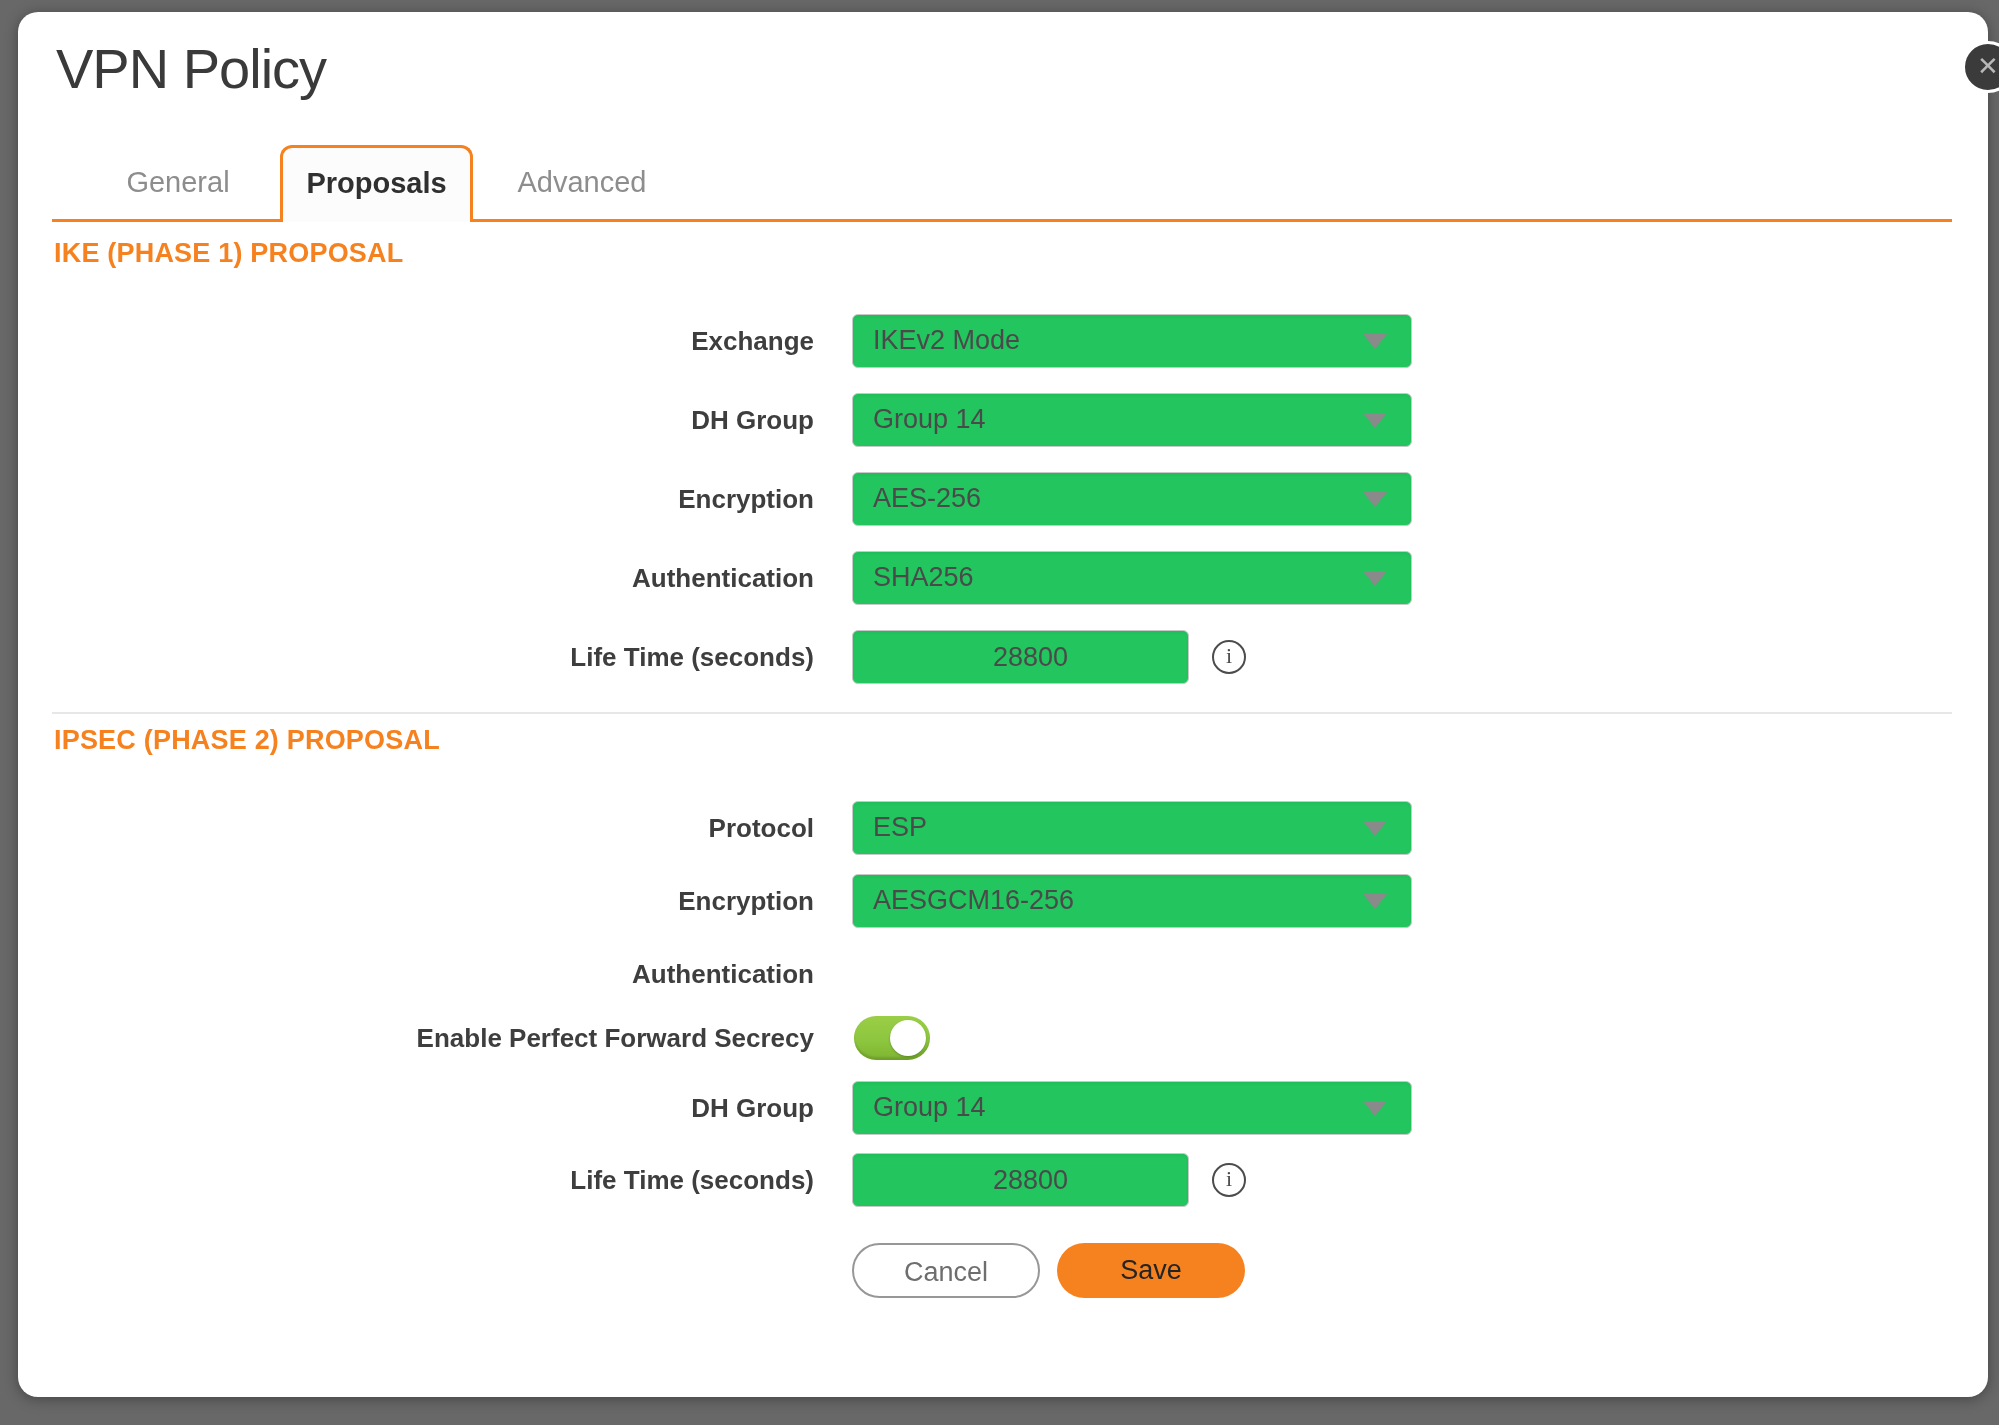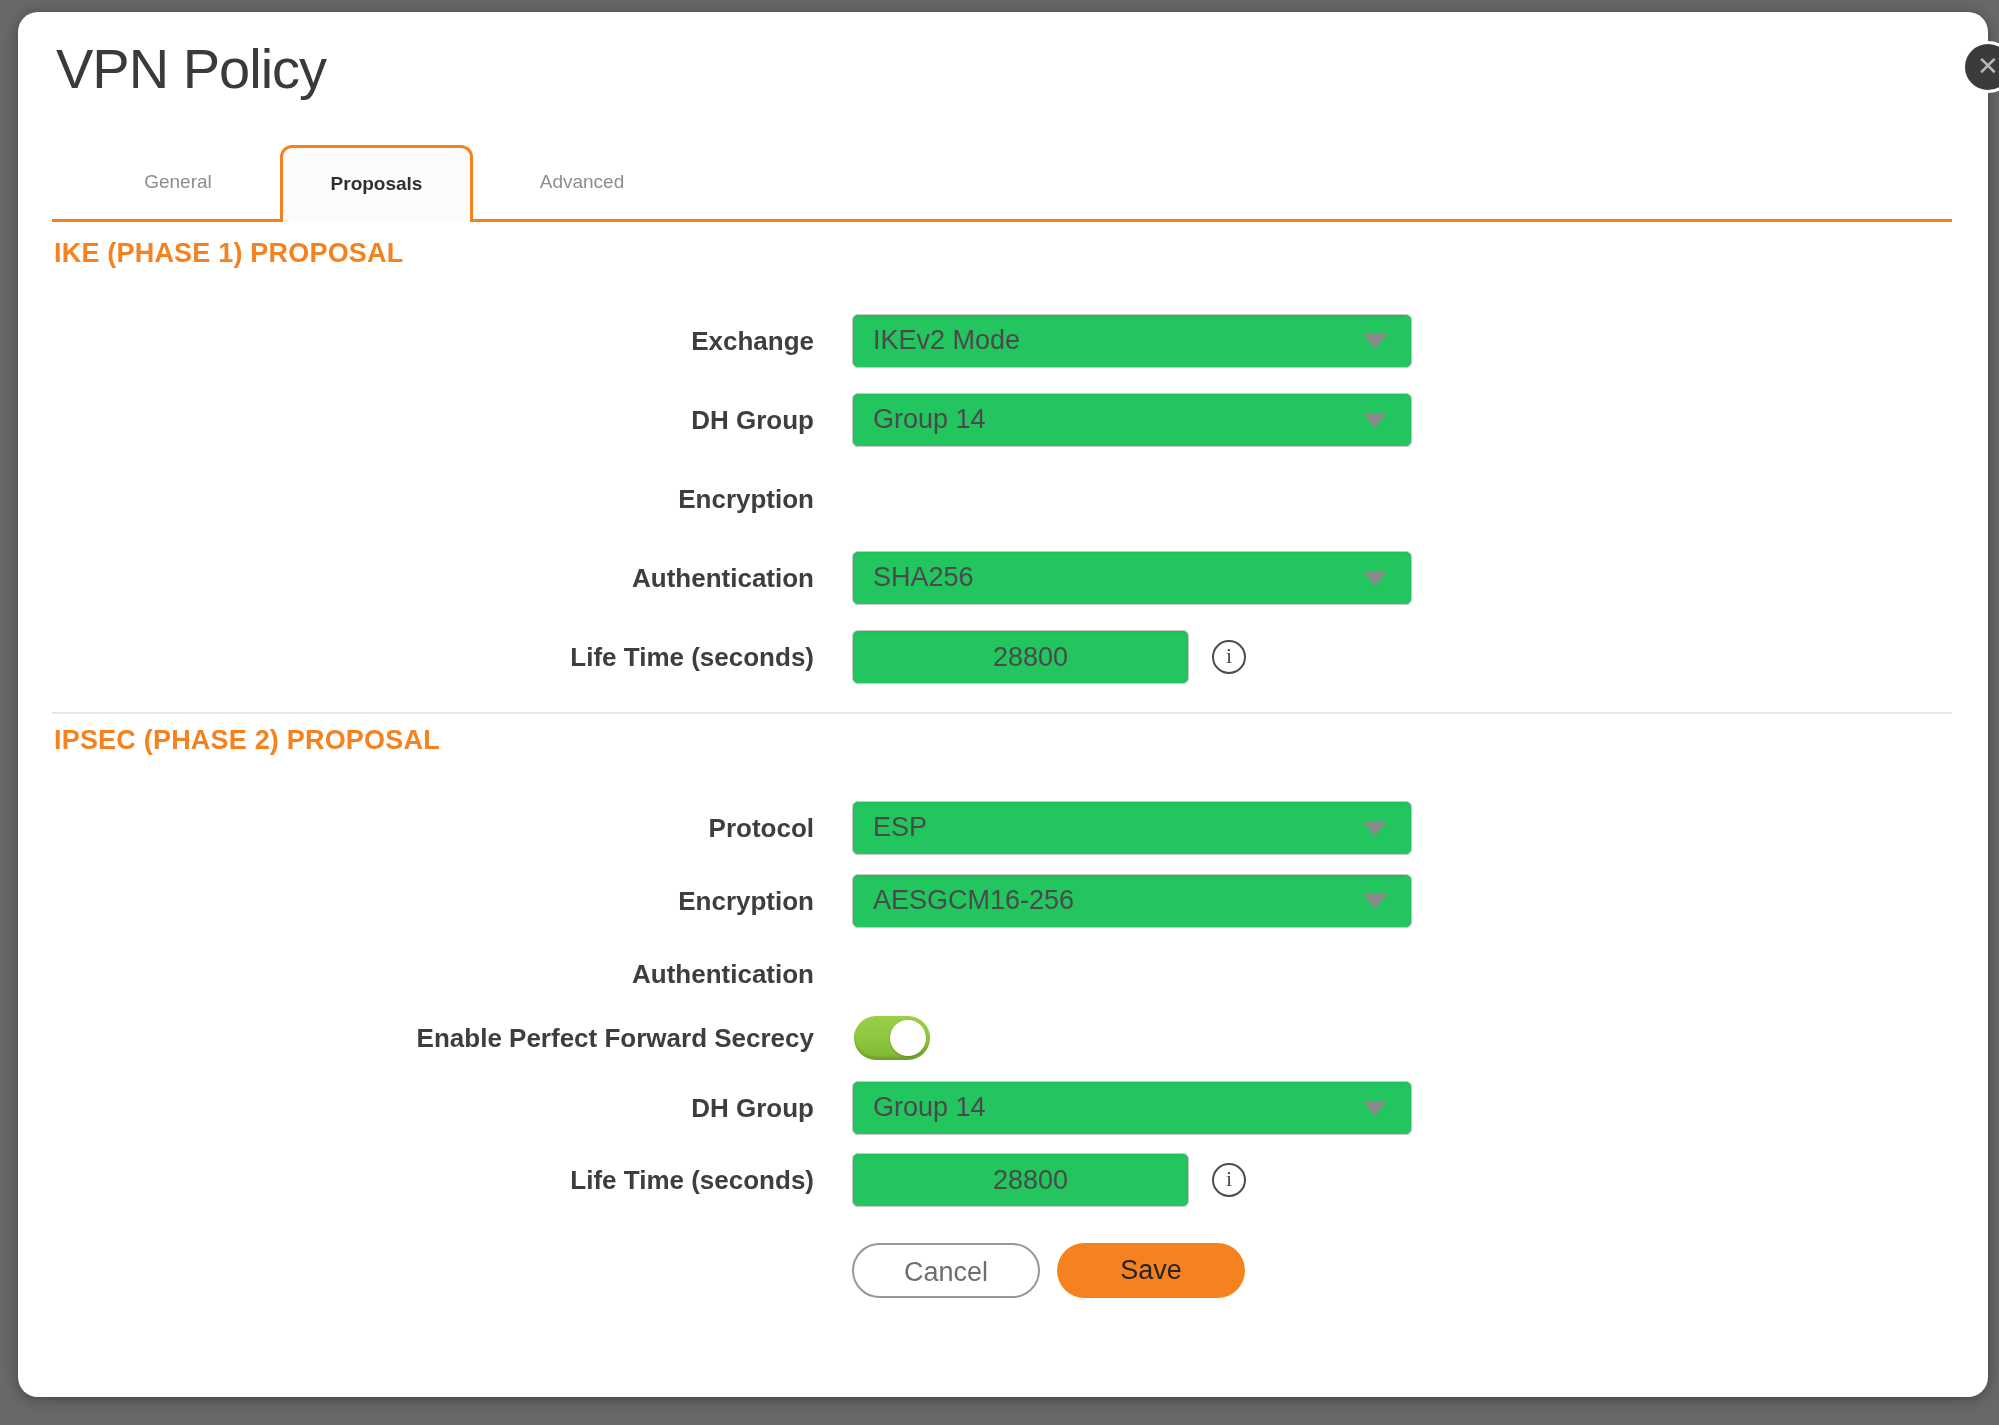--- a/index.html
+++ b/index.html
@@ -23,21 +23,21 @@
     background:#3b3b3b;border:3px solid #ffffff;box-sizing:border-box;
     color:#b7b7b7;font-size:26px;line-height:45px;text-align:center;cursor:pointer;z-index:9;
   }
   
   .tab-underline{
     position:absolute;left:34px;top:207px;width:1900px;height:3px;background:#f6821f;z-index:1;
   }
   .tabs{position:absolute;left:34px;top:133px;height:77px;z-index:2;}
   .tab{
     position:absolute;top:0;height:74px;line-height:74px;text-align:center;
-    font-size:19px;color:#8d8d8d;cursor:pointer;
+    font-size:29px;color:#8d8d8d;cursor:pointer;
   }
   .tab.active{
     height:77px;background:#fcfcfc;color:#303030;font-weight:600;
     border:3px solid #f6821f;border-bottom:none;border-radius:12px 12px 0 0;
     box-sizing:border-box;line-height:71px;
   }
   .tab.t0{left:26px;width:200px;}
   .tab.t1{left:228px;width:193px;}
   .tab.t2{left:430px;width:200px;}
   
@@ -124,20 +124,24 @@
   <div class="row" style="top:381px">
     <div class="lbl">DH Group</div>
     <div class="select">
       <span class="val">Group 14</span>
       <span class="arrow"></span>
     </div>
   </div>
 
   <div class="row" style="top:460px">
     <div class="lbl">Encryption</div>
+    <div class="select">
+      <span class="val">AES-256</span>
+      <span class="arrow"></span>
+    </div>
   </div>
 
   <div class="row" style="top:539px">
     <div class="lbl">Authentication</div>
     <div class="select">
       <span class="val">SHA256</span>
       <span class="arrow"></span>
     </div>
   </div>
 

